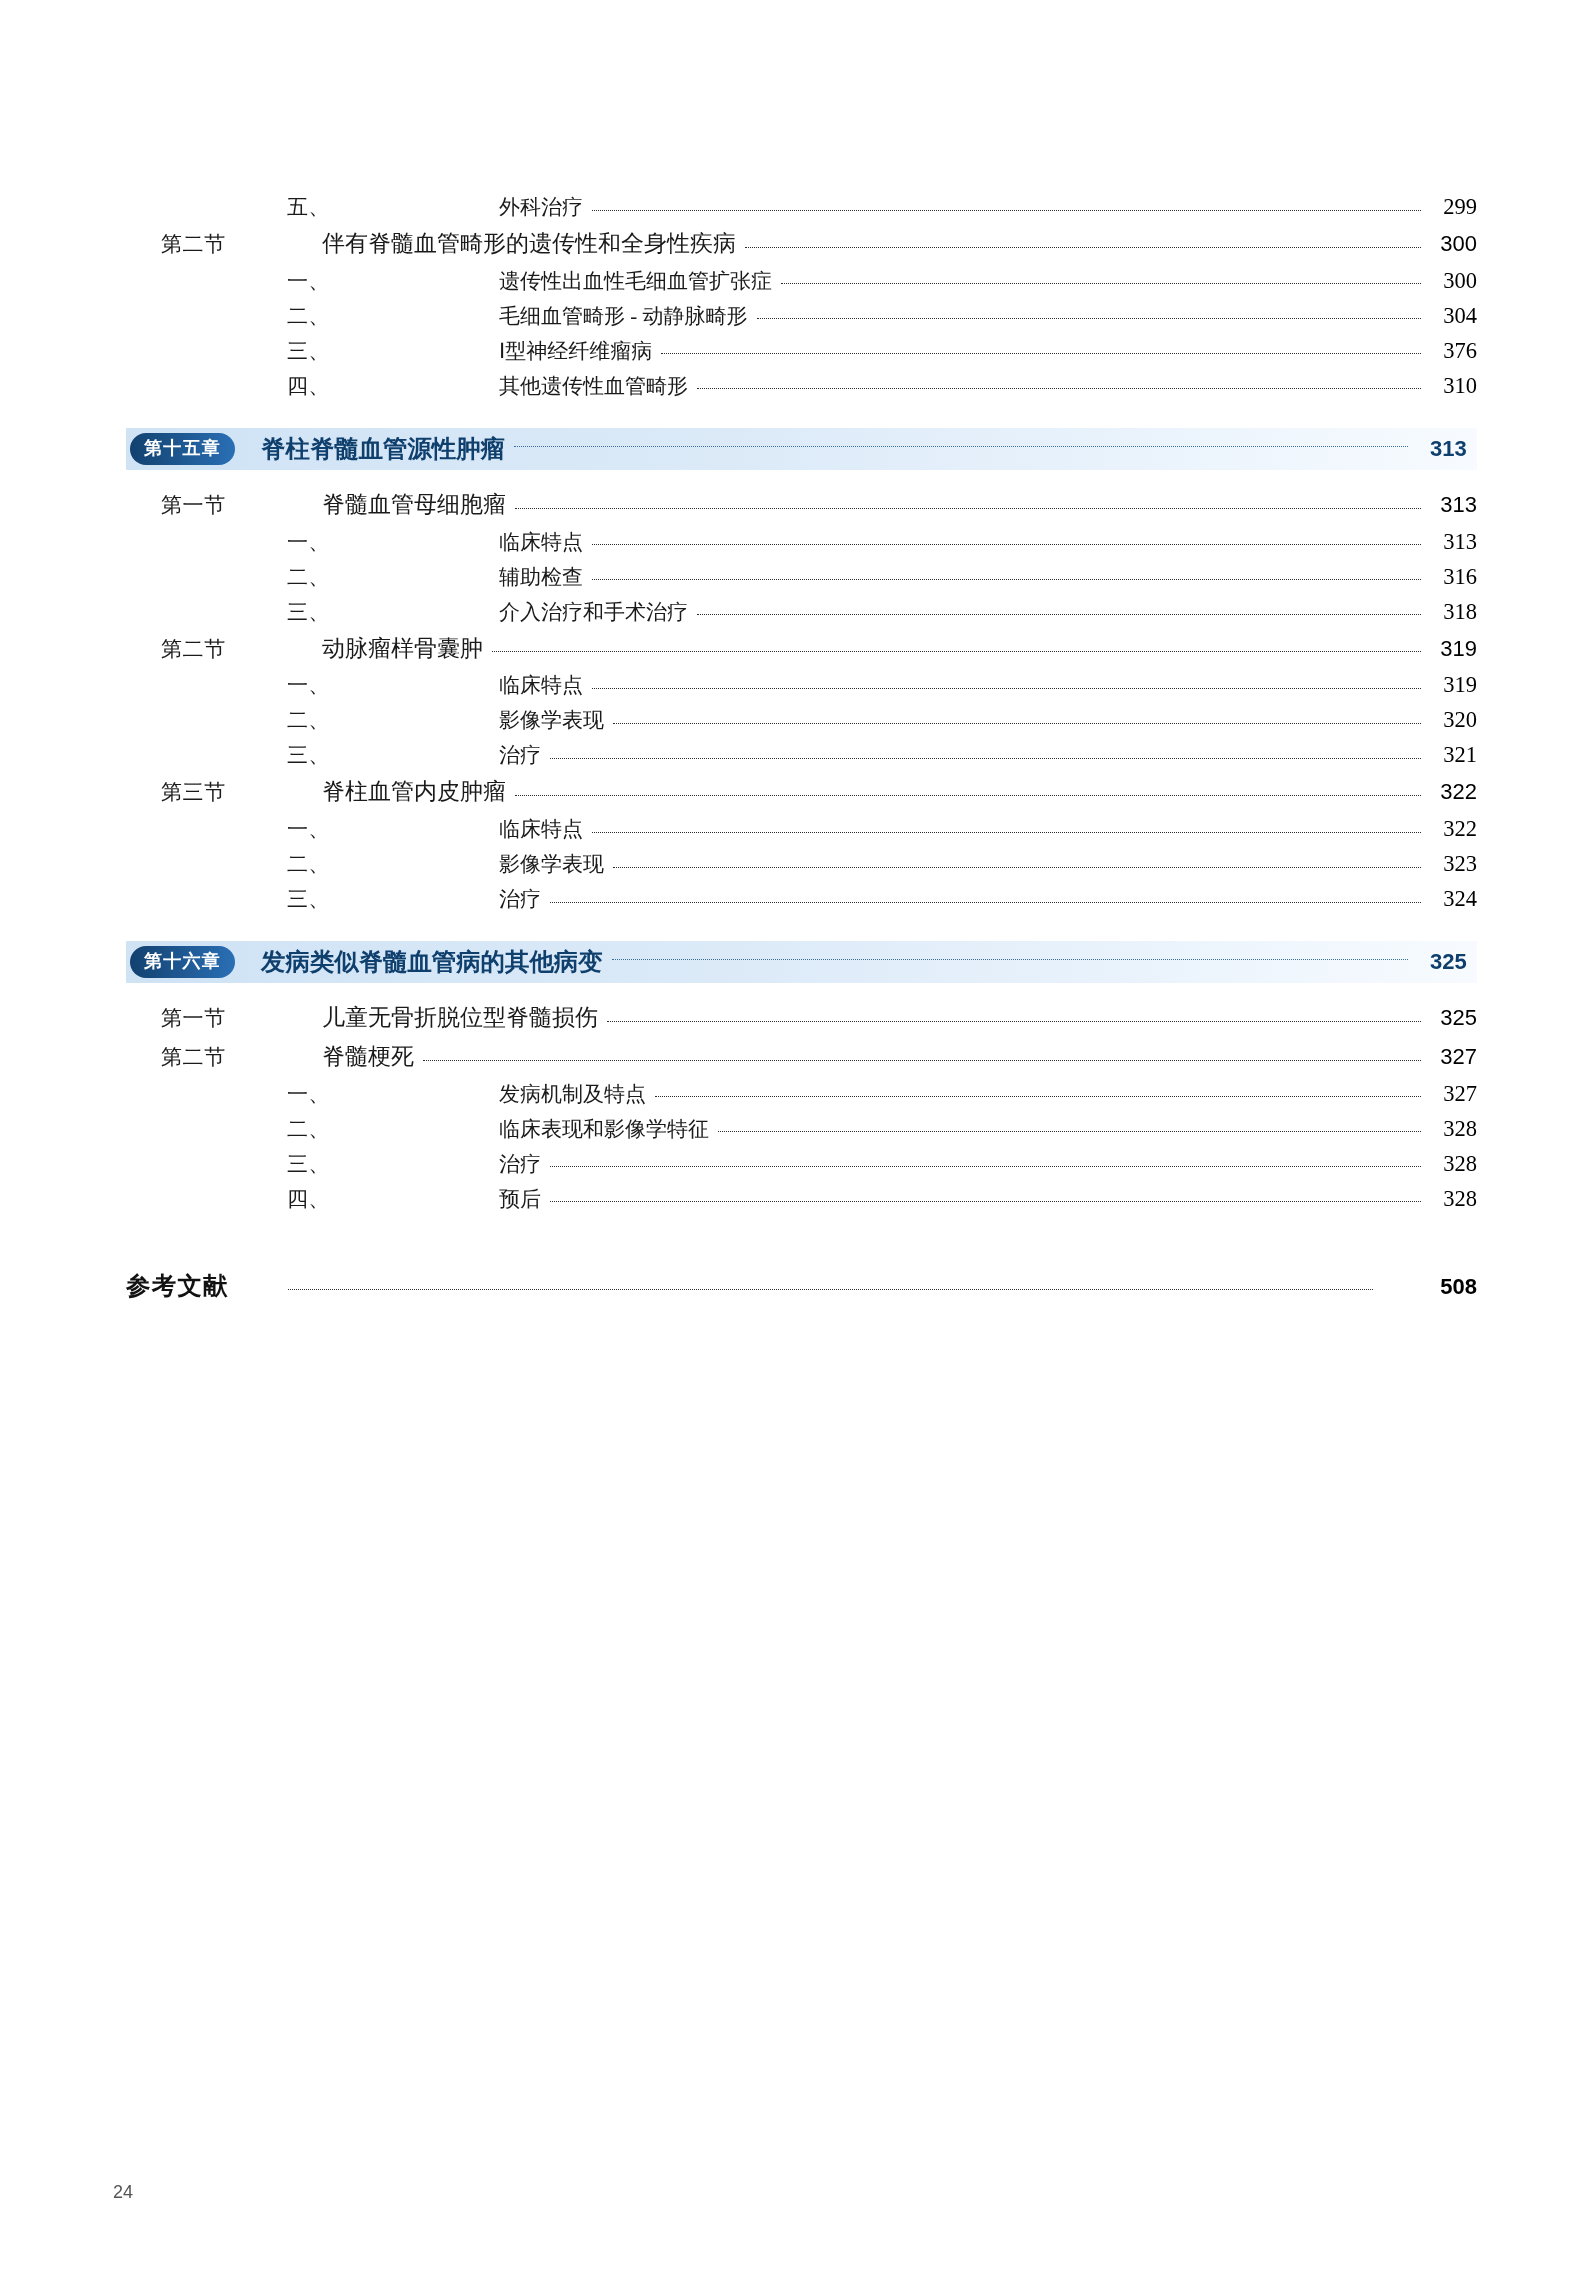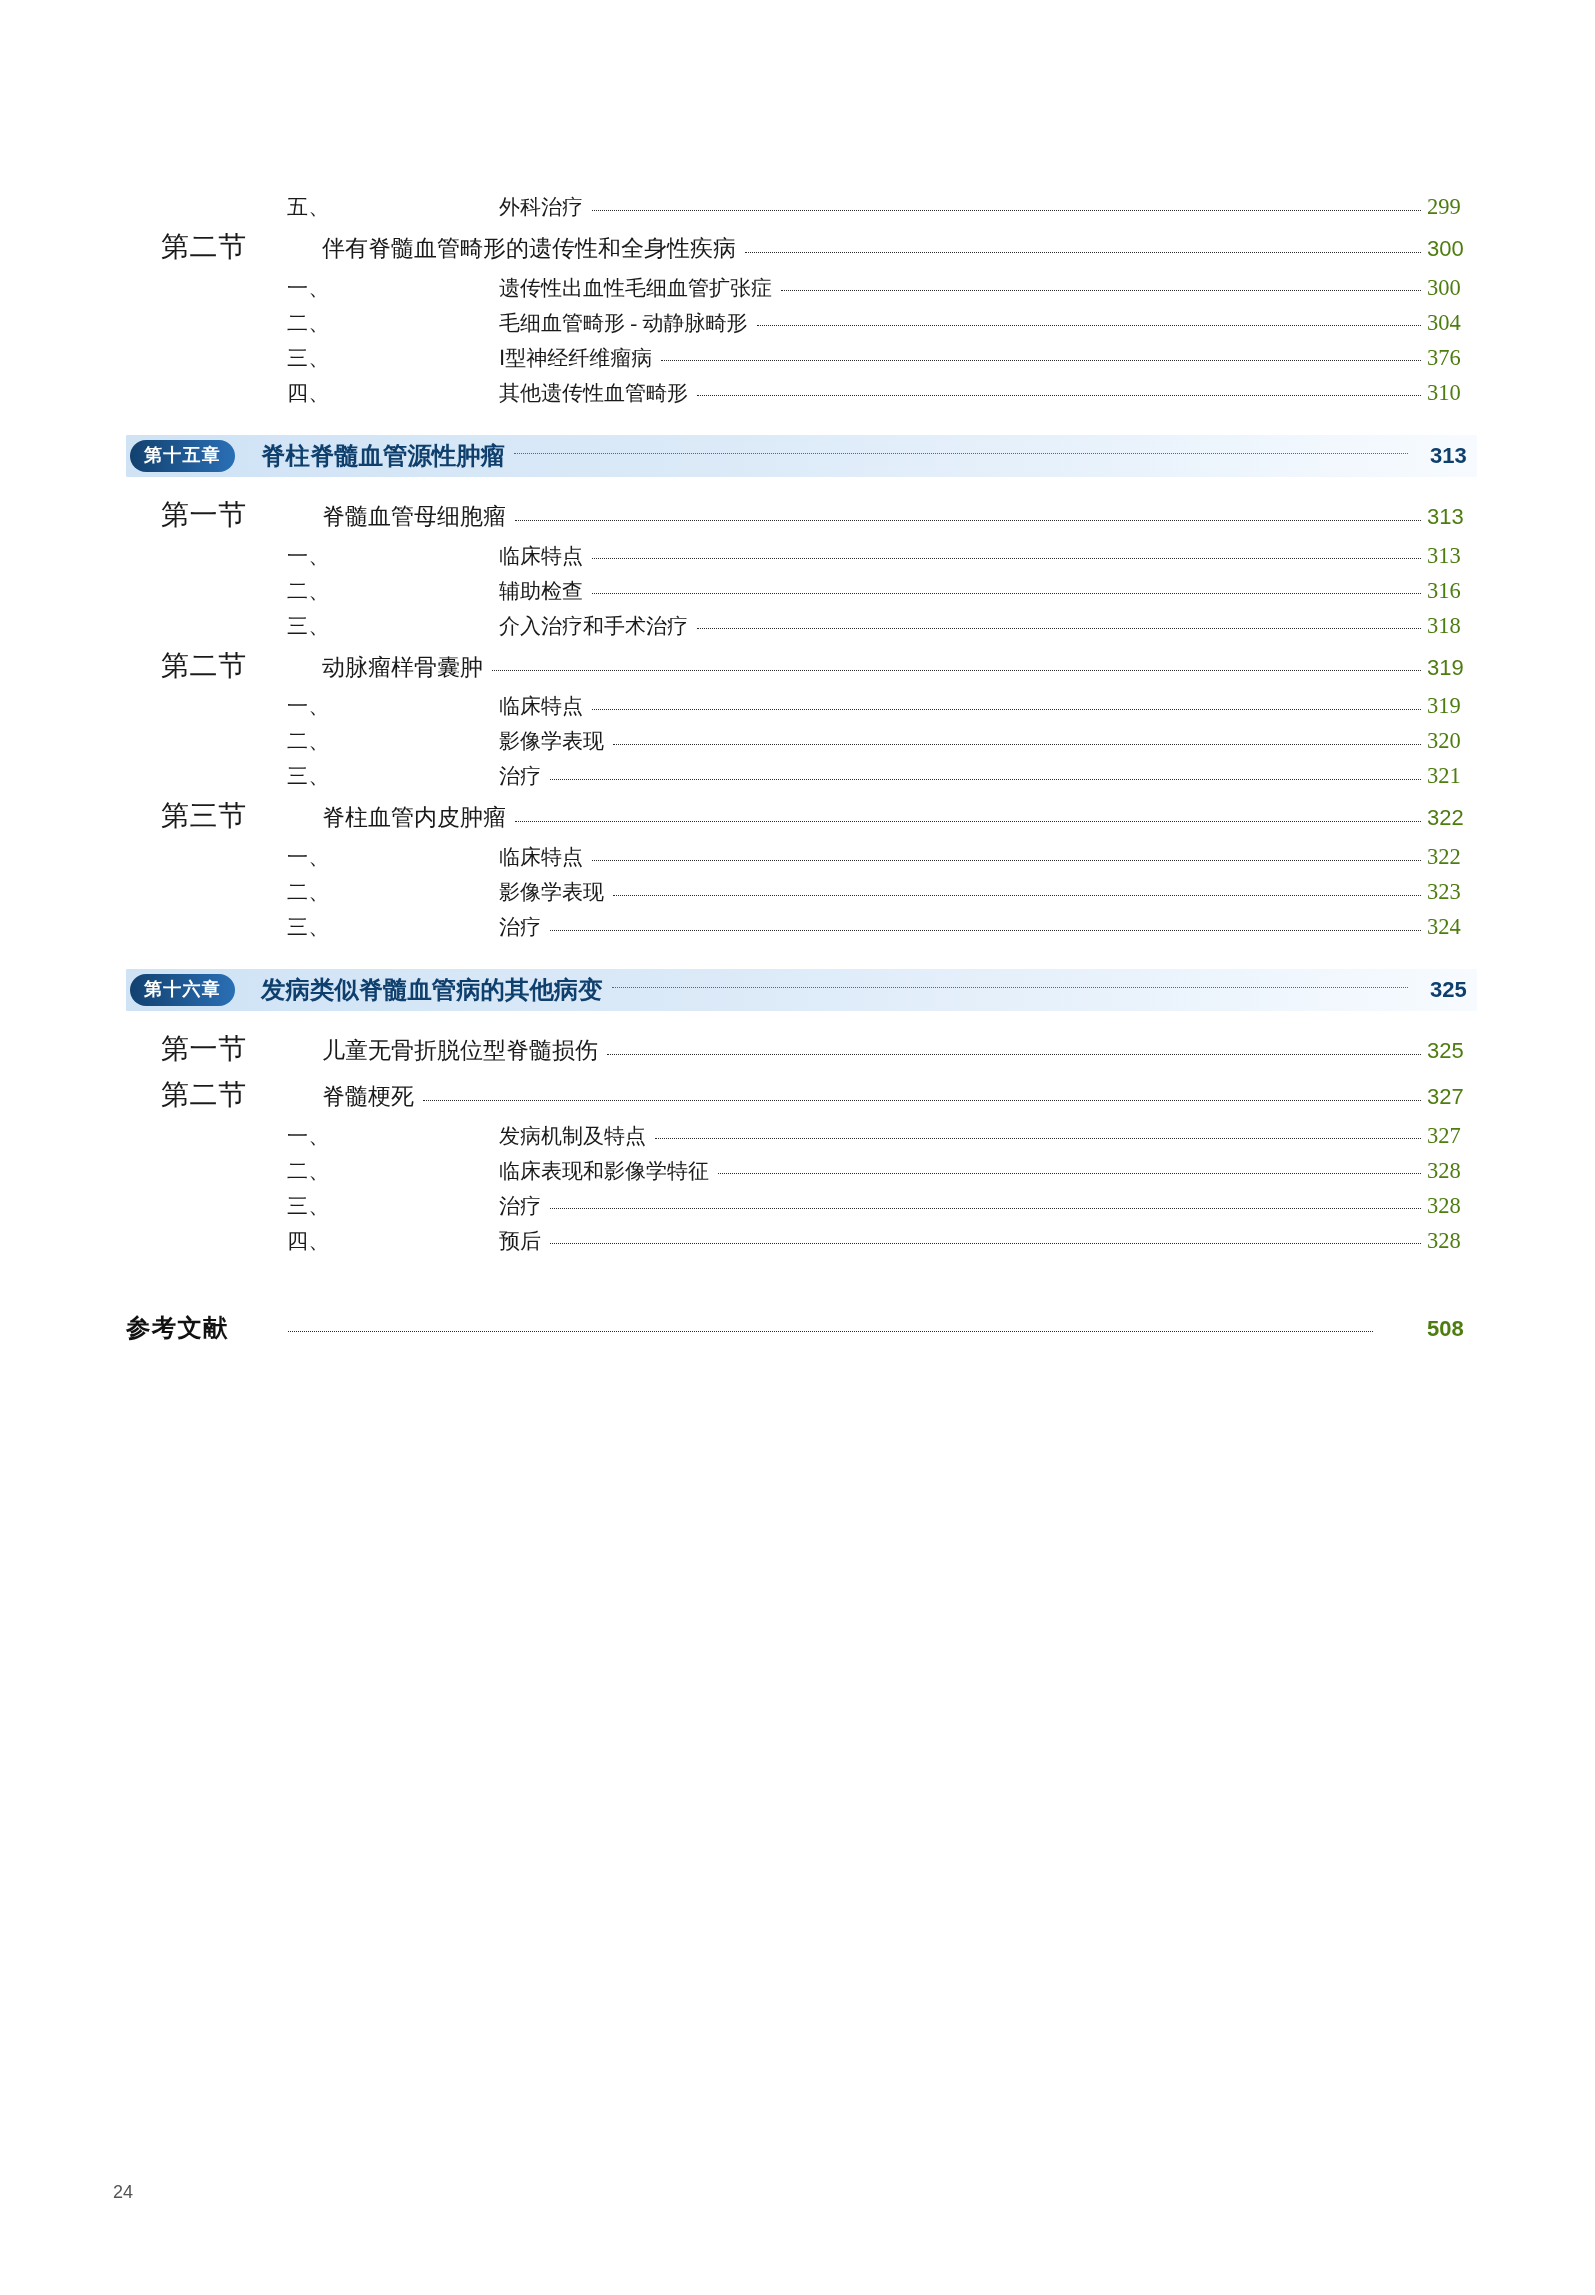--- a/index.html
+++ b/index.html
@@ -30,21 +30,21 @@
   
   .row {
     display: flex;
     align-items: baseline;
     width: 100%;
   }
   .num-col {
     width: 125px;
     flex: 0 0 125px;
     text-align: left;
-    font-size: 28px;
+    font-size: 21px;
     letter-spacing: 0.6px;
     color: #1a1a1a;
   }
   .label {
     white-space: nowrap;
     font-size: 21px;
     color: #1a1a1a;
   }
   .leader {
     flex: 1 1 auto;
@@ -56,22 +56,23 @@
   }
   .leader::before {
     content: "";
     position: absolute;
     left: 0; right: 0; top: 0;
     border-bottom: 1.9px dotted #2a2a2a;
   }
   .pageno {
     width: 50px;
     flex: 0 0 50px;
+    text-align: right;
     font-size: 21px;
-    color: #4d7c0f;
+    color: #000000;
   }
 
   
   .sec-row { margin-bottom: 7.7px; }
   .sec-row .num-col {
     padding-left: 35px;
     width: 161px;
     flex: 0 0 161px;
   }
   .sec-row .label { font-size: 23px; font-family: Liberation Serif, serif; }

